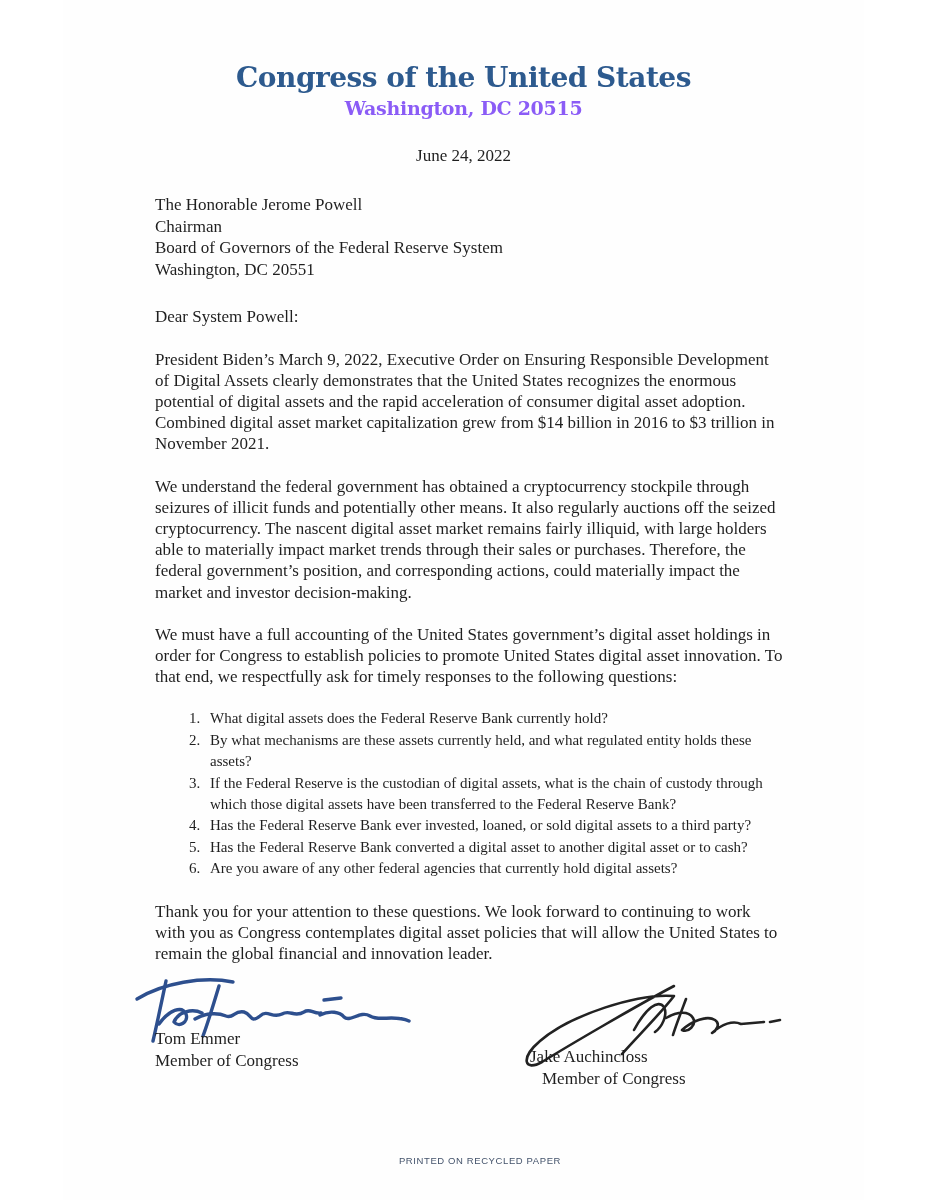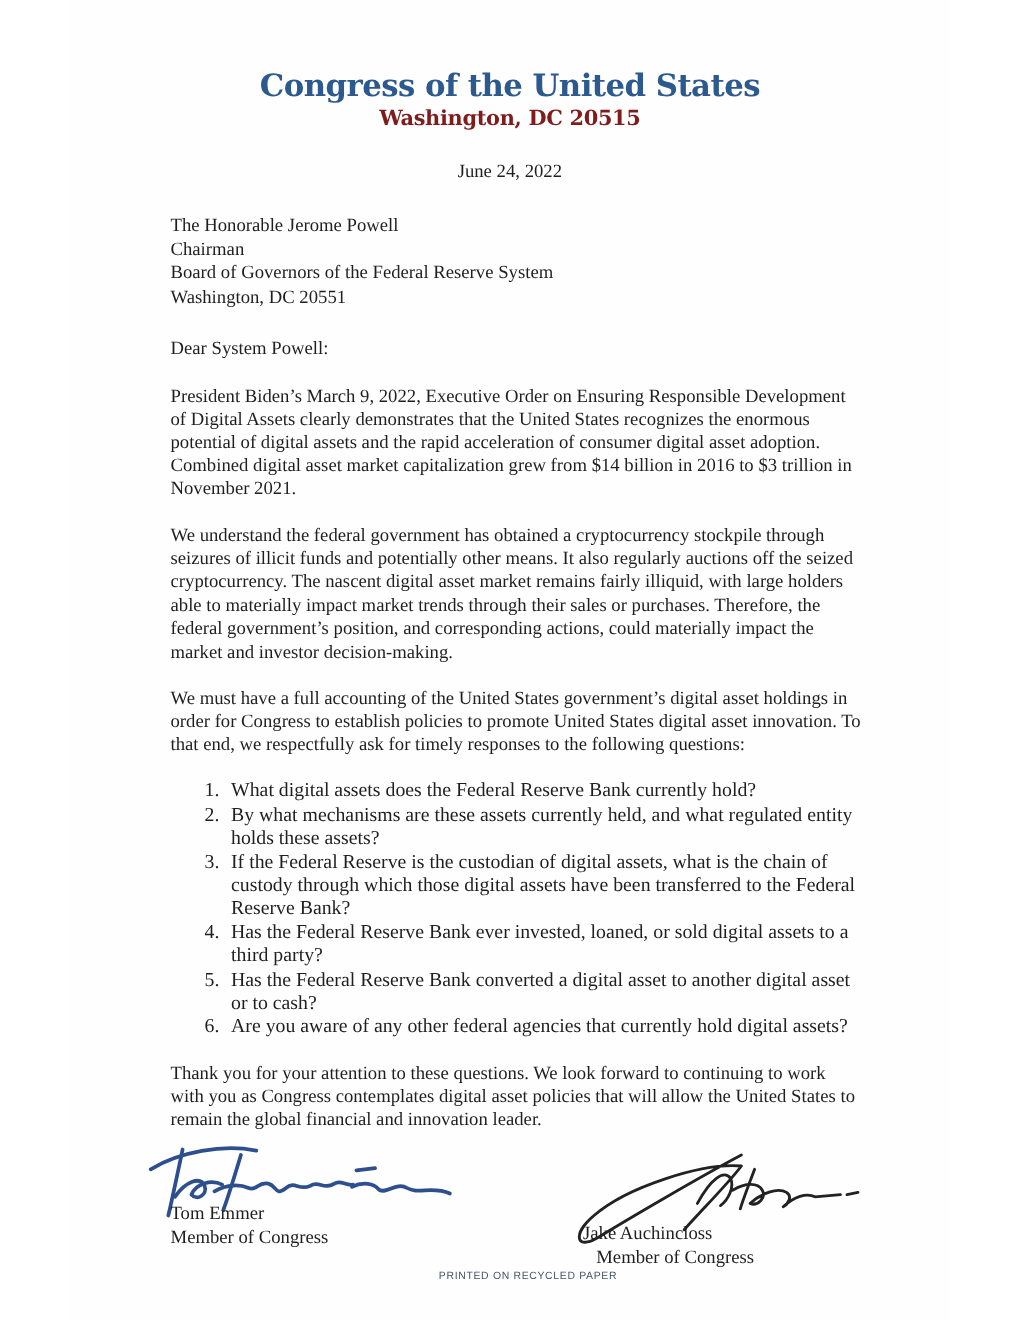--- a/index.html
+++ b/index.html
@@ -24,21 +24,21 @@
     line-height: 32px;
     letter-spacing: -0.5px;
     color: #2d5a8e;
   }
   .lh-address {
     font-family: "DejaVu Serif", serif;
     font-weight: bold;
     font-size: 19px;
     line-height: 24px;
     letter-spacing: -0.3px;
-    color: #7f1d1d;
+    color: #8b5cf6;
     margin-top: 2px;
   }
   .date-line {
     text-align: center;
     margin-top: 26px;
     margin-right: 12px;
     font-size: 17px;
     line-height: 20px;
   }
   
@@ -48,21 +48,21 @@
   .salutation { margin-top: 26px; font-size: 17px; line-height: 21.5px; }
   .body p {
     margin: 21px 0 0 0;
     font-size: 17px;
     line-height: 21.2px;
     text-align: left;
   }
   ol.questions {
     margin: 21px 0 0 0;
     padding-left: 49px;
-    font-size: 18px;
+    font-size: 15px;
     line-height: 21.4px;
   }
   ol.questions li { padding-left: 6px; margin: 0; }
   .valediction { margin-top: 21px; font-size: 17px; line-height: 21.5px; }
   
   .sig-row { display: flex; margin-top: 6px; align-items: flex-start; gap: 16px; }
   .sig-block { position: relative; }
   .sig-block.left { width: 352px; }
   .sig-block.right { margin-left: 30px; }
   .sig-svg { display: block; }

